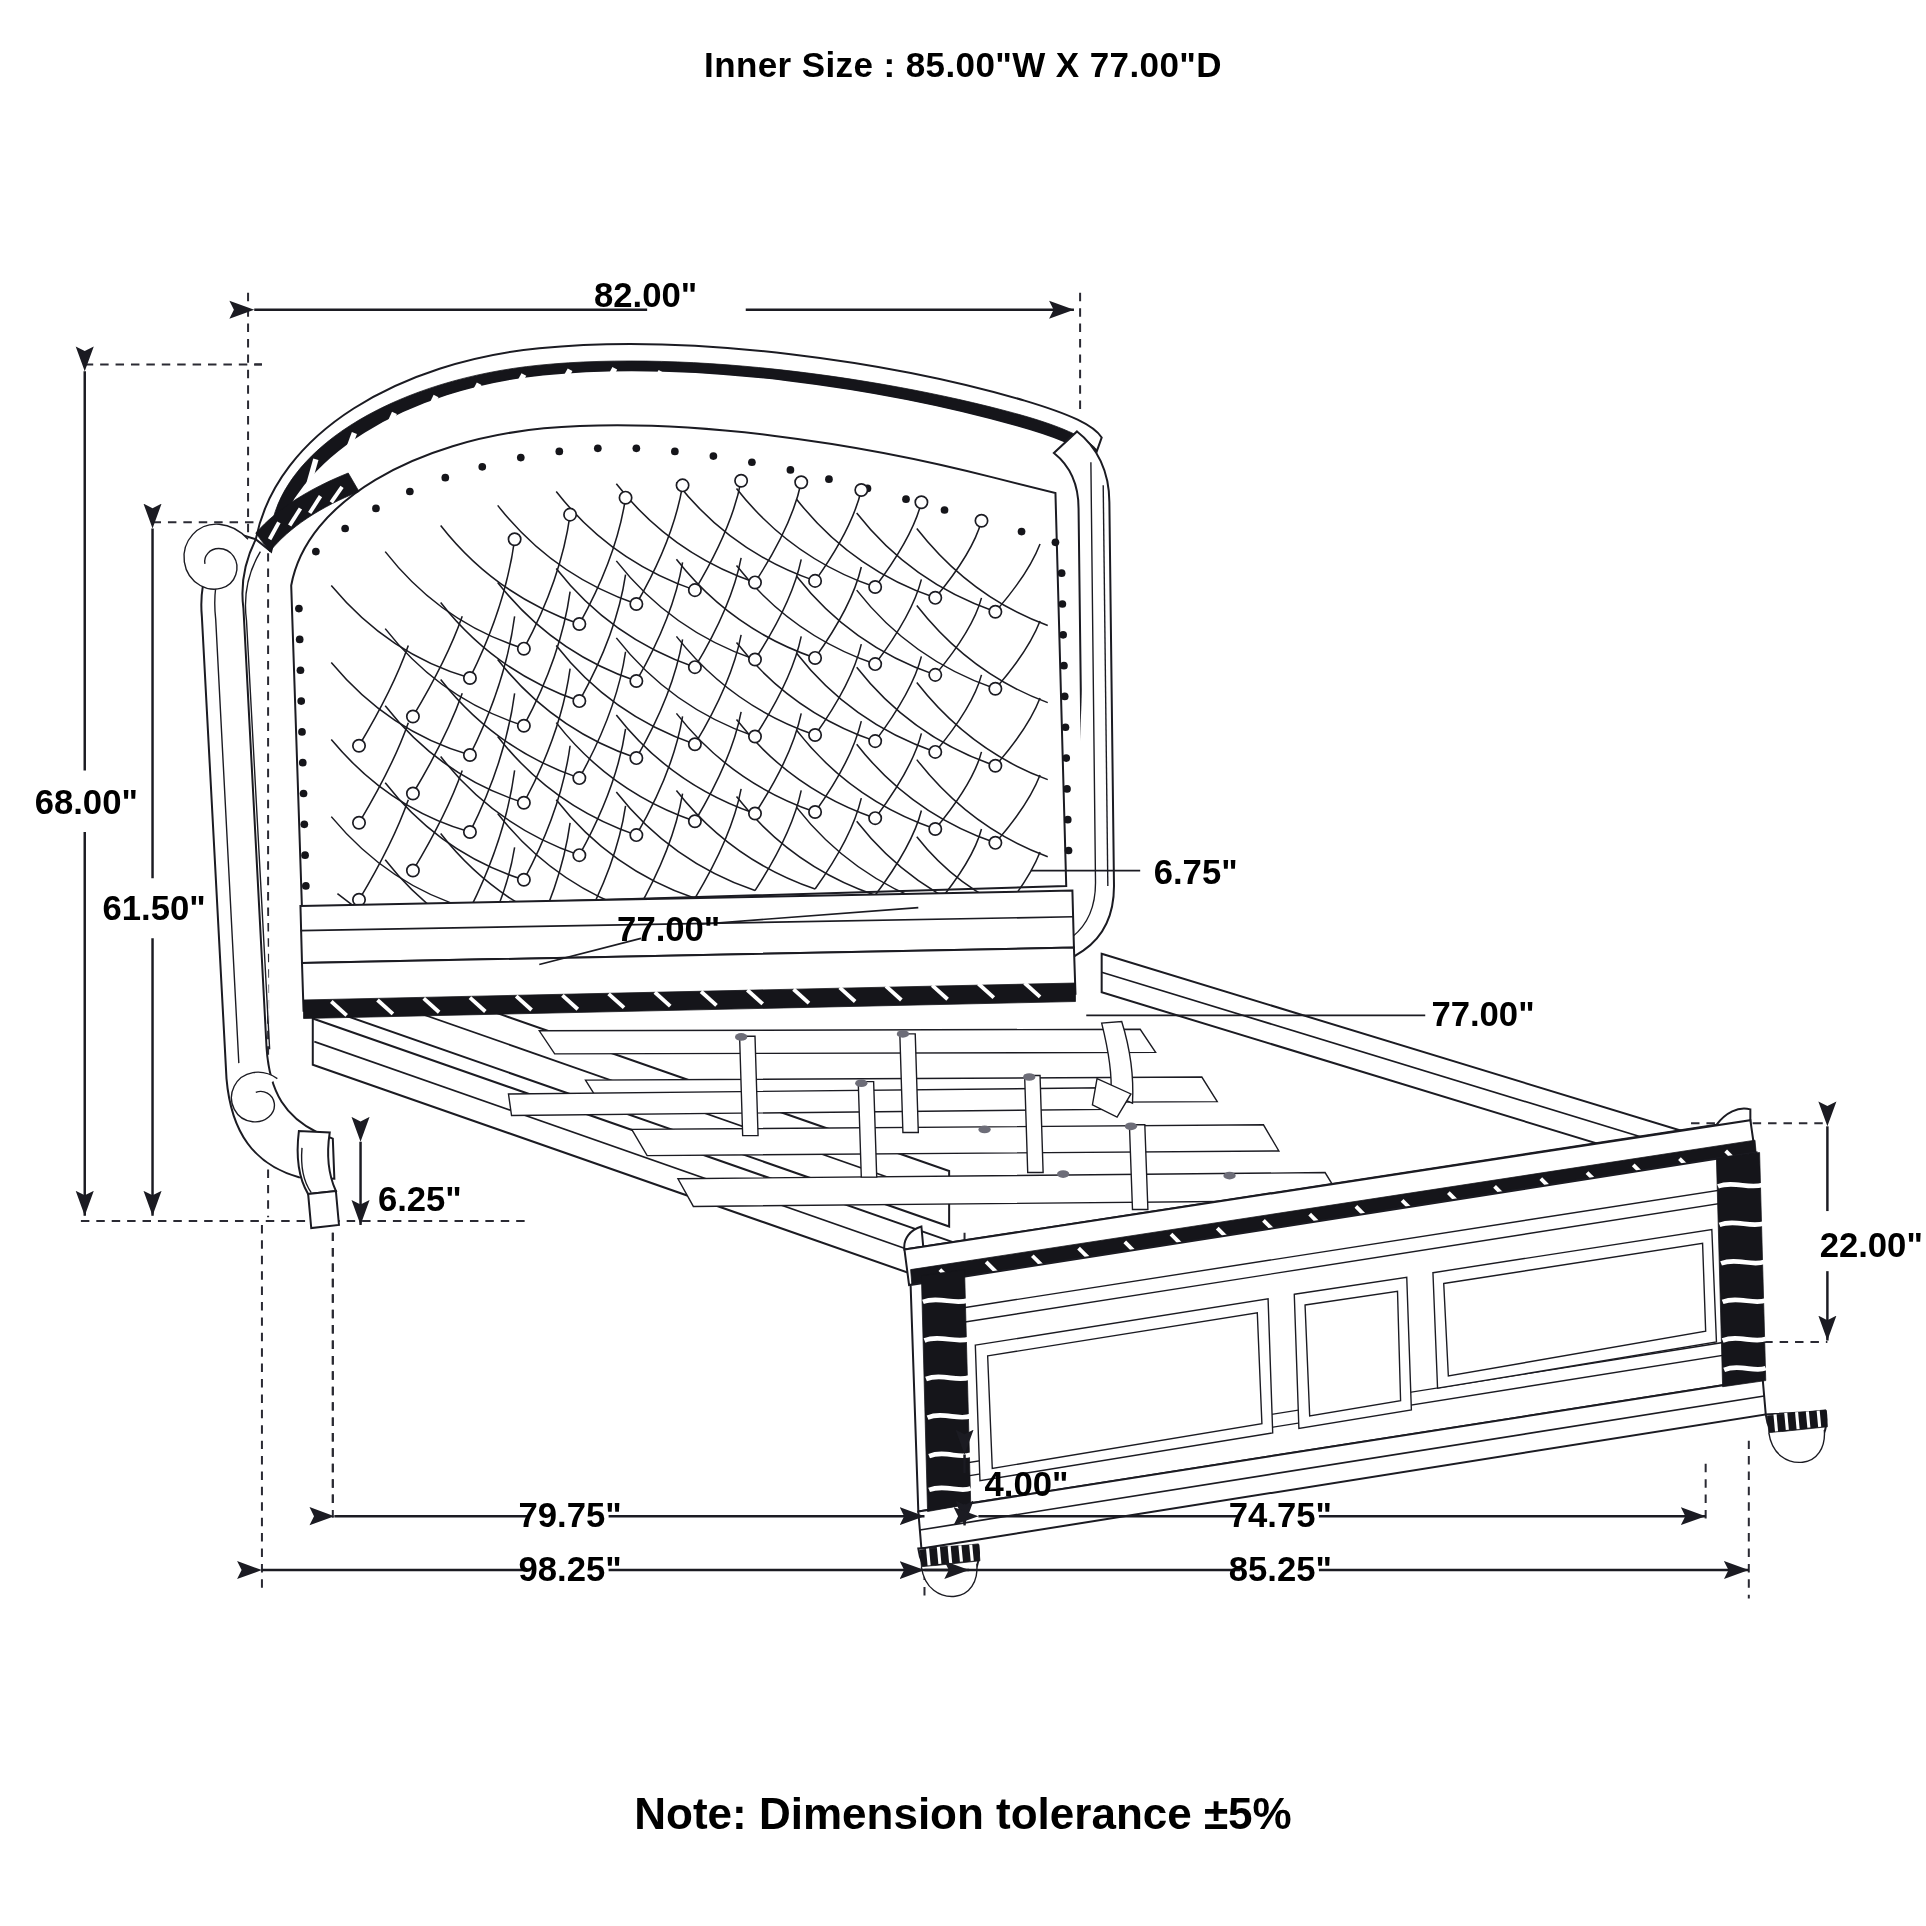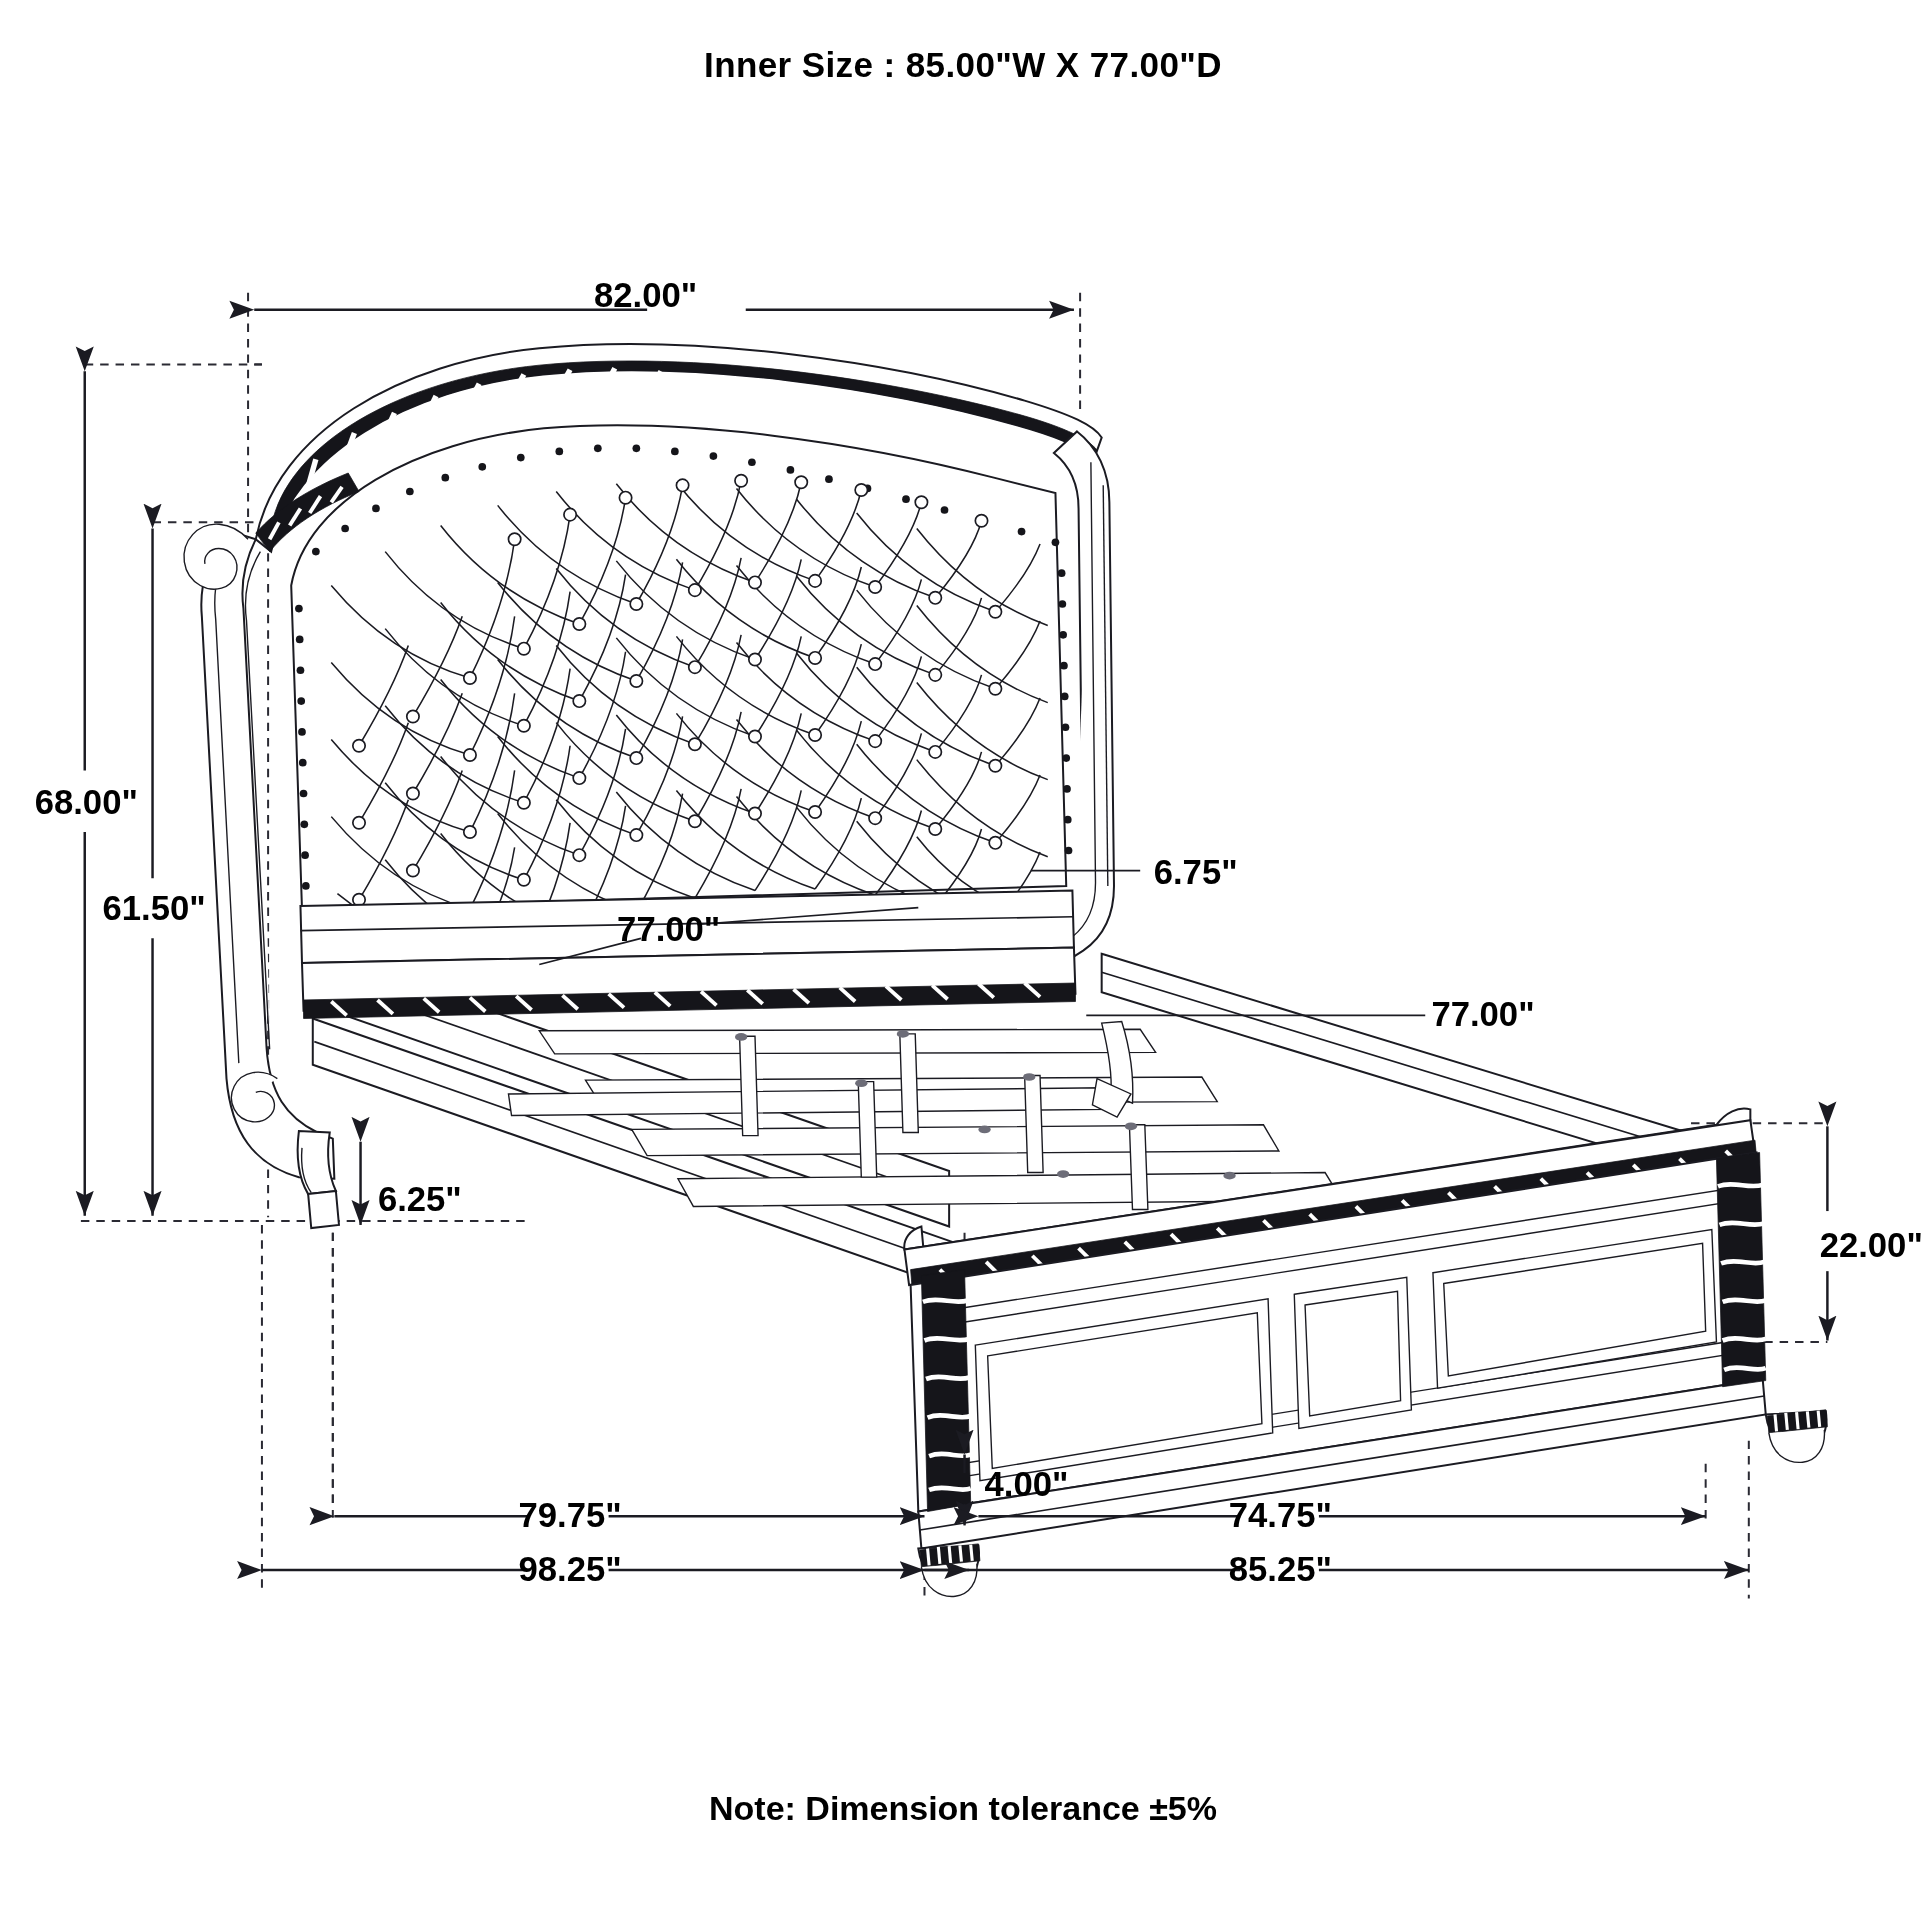--- a/index.html
+++ b/index.html
@@ -5,21 +5,21 @@
   html,body{margin:0;padding:0;background:#ffffff;}
   body{width:1926px;height:1926px;font-family:"Liberation Sans",sans-serif;overflow:hidden;}
   #stage{position:relative;width:1926px;height:1926px;background:#fff;}
   .title{
     position:absolute;left:0;top:45px;width:1926px;text-align:center;
     font-size:35px;font-weight:bold;color:#000;letter-spacing:0.4px;
     font-family:"Liberation Sans",sans-serif;
   }
   .footnote{
     position:absolute;left:0;top:1789px;width:1926px;text-align:center;
-    font-size:34px;font-weight:bold;color:#000;
+    font-size:44px;font-weight:bold;color:#000;
     font-family:"Liberation Sans",sans-serif;
   }
   svg#drawing{position:absolute;left:0;top:0;width:1926px;height:1926px;}
   .dimtext{font-family:"Liberation Sans",sans-serif;font-size:45px;font-weight:bold;fill:#000;}
   .ln{stroke:#1b1b22;fill:none;}
   .thin{stroke-width:2.2;}
   .med{stroke-width:3.2;}
   .dash{stroke:#2a2a33;stroke-width:2.6;fill:none;stroke-dasharray:11 9;}
   .wood{fill:#ffffff;stroke:#1b1b22;stroke-width:2.6;}
   .woodthin{fill:#ffffff;stroke:#1b1b22;stroke-width:1.8;}

